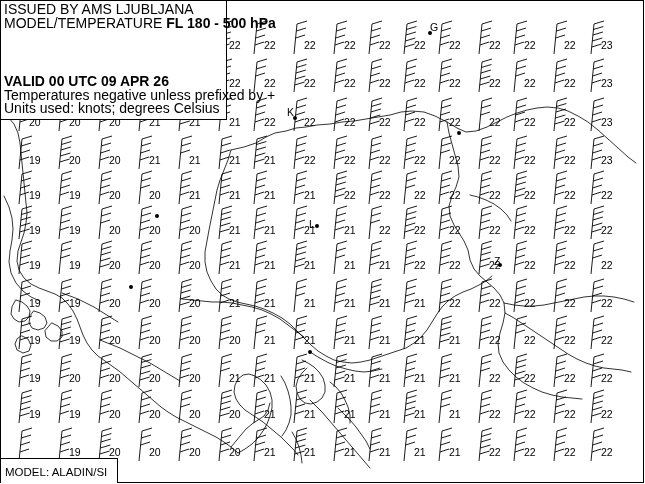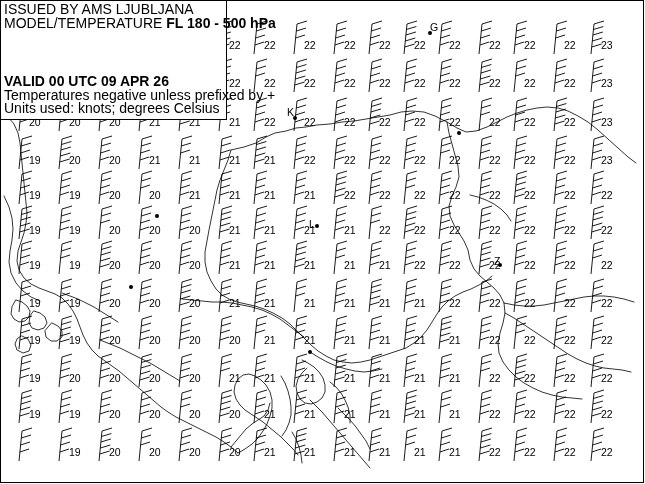--- a/index.html
+++ b/index.html
@@ -573,14 +573,17 @@
     </div>
 
   <div id="header-block">
     <div>ISSUED BY AMS LJUBLJANA</div>
     <div><span>MODEL/TEMPERATURE </span><span class="b">FL 180 - 500 hPa</span></div>
     <div class="b">VALID 00 UTC 09 APR 26</div>
     <div>Temperatures negative unless prefixed by +</div>
     <div>Units used: knots; degrees Celsius</div>
   </div>
 
+  <div id="model-box">
+    <span>MODEL: ALADIN/SI</span>
+  </div>
 
 </div>
 
 </body></html>

